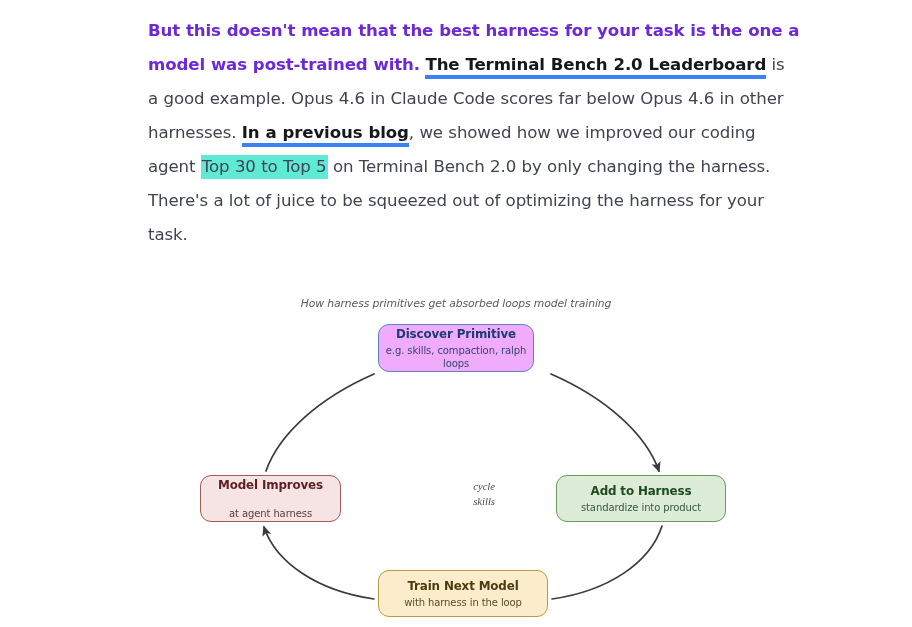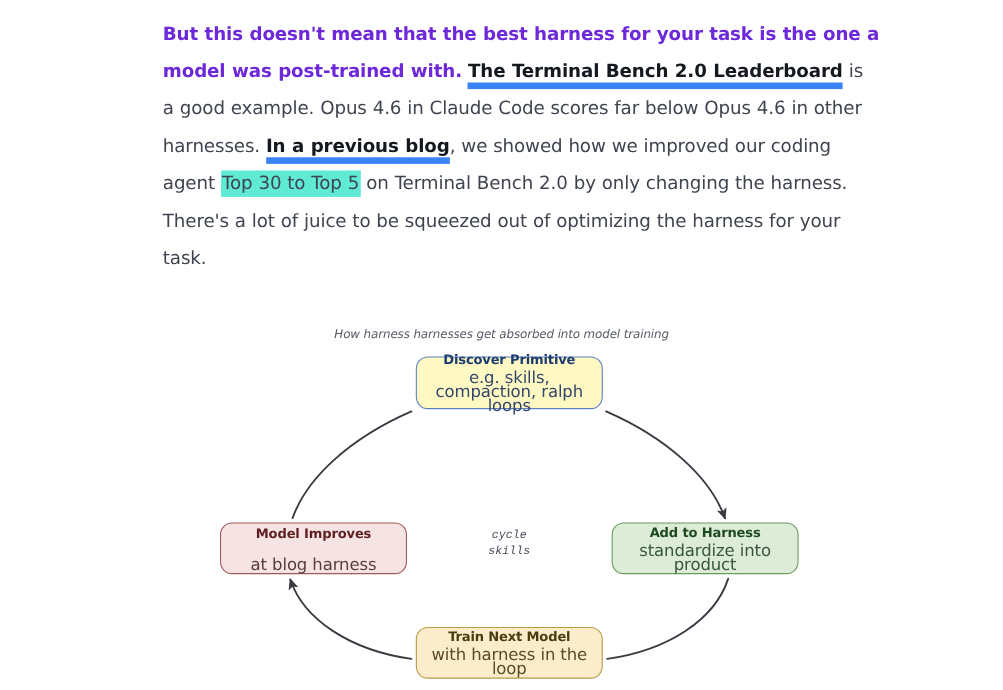--- a/index.html
+++ b/index.html
@@ -35,21 +35,21 @@
     word-spacing: 0.2px;
   }
   .prose .lead {
     font-weight: bold;
     color: #6d28d9;
   }
   .prose .doclink {
     font-weight: bold;
     color: #14181f;
     text-decoration: none;
-    border-bottom: 6px solid #3b82f6;
+    border-bottom: 4px solid #3b82f6;
     padding-bottom: 1px;
   }
   .prose .hl {
     background: #5eead4;
     padding: 2px 1px 3px 1px;
   }
 
   
   .figure {
     position: absolute;
@@ -113,30 +113,30 @@
   }
   .node .n-title {
     font-family: "DejaVu Sans", "Liberation Sans", sans-serif;
     font-size: 11.9px;
     font-weight: bold;
     letter-spacing: -0.15px;
     line-height: 15px;
   }
   .node .n-sub {
     font-family: "DejaVu Sans", "Liberation Sans", sans-serif;
-    font-size: 15px;
+    font-size: 10px;
     letter-spacing: -0.1px;
     line-height: 13px;
     margin-top: 2px;
   }
 
   
   .node--discover {
-    left: 378px; top: 66px; width: 170px; height: 48px;
-    background: #fef9c3;
+    left: 378px; top: 66px; width: 156px; height: 48px;
+    background: #f0abfc;
     border-color: #5e81c2;
   }
   .node--discover .n-title { color: #1c3c72; }
   .node--discover .n-sub   { color: #34476b; }
 
   .node--harness {
     left: 556px; top: 217px; width: 170px; height: 47px;
     background: #dcecd7;
     border-color: #6a9a5e;
   }
@@ -145,51 +145,51 @@
 
   .node--train {
     left: 378px; top: 312px; width: 170px; height: 47px;
     background: #fbedcc;
     border-color: #b89a47;
   }
   .node--train .n-title { color: #4c3c0d; }
   .node--train .n-sub   { color: #5a4b23; }
 
   .node--improves {
-    left: 200px; top: 217px; width: 170px; height: 47px;
+    left: 200px; top: 217px; width: 141px; height: 47px;
     background: #f6e3e3;
     border-color: #9f5a5a;
     gap: 12px;
   }
   .node--improves .n-title { color: #5d1f22; }
   .node--improves .n-sub   { color: #5c3b3d; }
 
   .cycle-label {
     position: absolute;
-    left: 413px;
+    left: 395px;
     top: 222px;
     width: 100px;
-    text-align: center;
-    font-family: Liberation Mono, monospace;
+    text-align: right;
+    font-family: Liberation Serif, serif;
     font-size: 10.6px;
     font-style: italic;
     color: #474c5a;
     line-height: 14.5px;
   }
 </style>
 </head>
 <body>
 
 <div class="article">
   <p class="prose"><span class="lead">But this doesn't mean that the best harness for your task is the one a model was post-trained with.</span><span> </span><a class="doclink" href="#">The Terminal Bench 2.0 Leaderboard</a><span> is a good example. Opus 4.6 in Claude Code scores far below Opus 4.6 in other harnesses. </span><a class="doclink" href="#">In a previous blog</a><span>, we showed how we improved our coding agent </span><span class="hl">Top 30 to Top 5</span><span> on Terminal Bench 2.0 by only changing the harness. There's a lot of juice to be squeezed out of optimizing the harness for your task.</span></p>
 </div>
 
 <div class="figure">
 
-  <div class="fig-subtitle">How harness harnesses get absorbed into model training</div>
+  <div class="fig-subtitle">How harness primitives get absorbed loops model training</div>
 
   <div class="fig-canvas">
 
     <svg class="arrows" viewBox="0 0 912 369" width="912" height="369">
       <defs>
         <marker id="ah" viewBox="0 0 10 10" refX="8.4" refY="5" markerWidth="6.2" markerHeight="6.2" orient="auto-start-reverse">
           <path d="M 0 0.6 L 10 5 L 0 9.4 L 2.3 5 Z" fill="#3a3a42"></path>
         </marker>
       </defs>
 
@@ -212,21 +212,21 @@
       <div class="n-sub">standardize into product</div>
     </div>
 
     <div class="node node--train">
       <div class="n-title">Train Next Model</div>
       <div class="n-sub">with harness in the loop</div>
     </div>
 
     <div class="node node--improves">
       <div class="n-title">Model Improves</div>
-      <div class="n-sub">at blog harness</div>
+      <div class="n-sub">at agent harness</div>
     </div>
 
     <div class="cycle-label">
       <div>cycle</div>
       <div>skills</div>
     </div>
 
   </div>
 </div>
 

